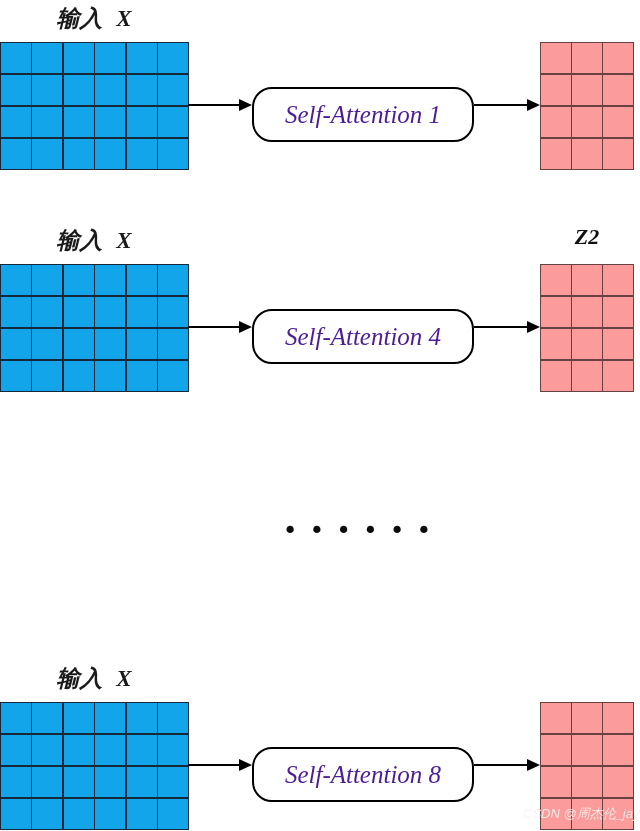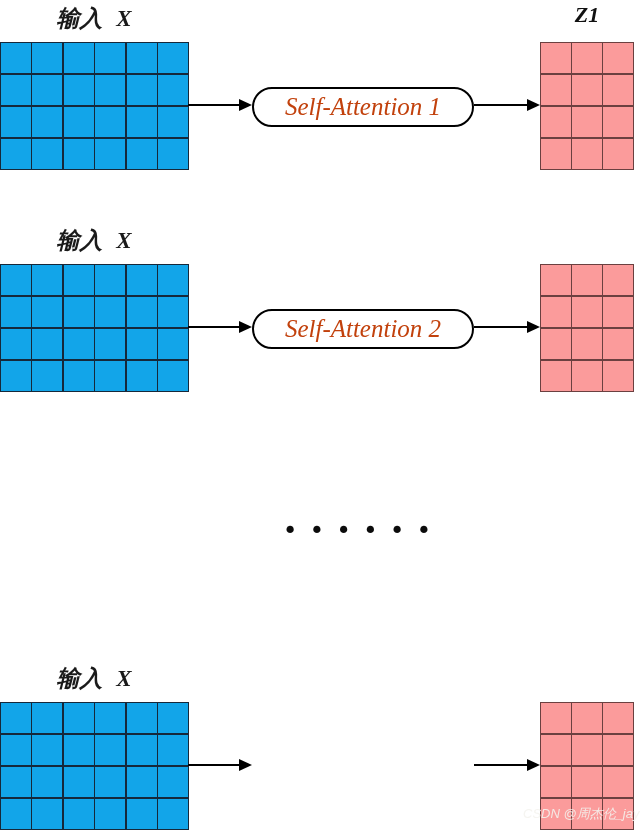--- a/index.html
+++ b/index.html
@@ -65,30 +65,30 @@
     top: 42px;
     width: 94px;
     height: 128px;
   }
 
   .sa-box {
     position: absolute;
     left: 252px;
     top: 87px;
     width: 222px;
-    height: 40px;
+    height: 55px;
     box-sizing: border-box;
     background: #ffffff;
     border: 2.5px solid #000000;
     border-radius: 20px;
     display: flex;
     align-items: center;
     justify-content: center;
     font-size: 25px;
-    color: #c2410c;
+    color: #4c1d95;
     white-space: nowrap;
   }
 
   .arrow { position: absolute; height: 16px; }
   .arrow .line {
     position: absolute;
     left: 0;
     top: 7px;
     height: 2.2px;
     background: #000000;
@@ -181,21 +181,20 @@
         <div style="background: rgb(251, 155, 155);"></div>
         <div style="background: rgb(251, 155, 155);"></div>
         <div style="background: rgb(251, 155, 155);"></div>
         <div style="background: rgb(251, 155, 155);"></div>
         <div style="background: rgb(251, 155, 155);"></div>
         <div style="background: rgb(251, 155, 155);"></div>
         <div style="background: rgb(251, 155, 155);"></div>
         <div style="background: rgb(251, 155, 155);"></div>
         <div style="background: rgb(251, 155, 155);"></div>
       </div>
-    <div class="output-label">Z1</div>
   </div>
 
   <div class="row r2">
     <div class="input-label">输入 X</div>
     <div class="matrix input" style="display: grid; grid-template-columns: repeat(6, 1fr); grid-template-rows: repeat(4, 1fr); background: rgb(22, 40, 58); border: 1.5px solid rgb(22, 40, 58);">
         <div style="background: rgb(18, 165, 233);"></div>
         <div style="background: rgb(18, 165, 233);"></div>
         <div style="background: rgb(18, 165, 233);"></div>
         <div style="background: rgb(18, 165, 233);"></div>
         <div style="background: rgb(18, 165, 233);"></div>
@@ -216,39 +215,40 @@
         <div style="background: rgb(18, 165, 233);"></div>
         <div style="background: rgb(18, 165, 233);"></div>
         <div style="background: rgb(18, 165, 233);"></div>
         <div style="background: rgb(18, 165, 233);"></div>
         <div style="background: rgb(18, 165, 233);"></div>
       </div>
     <div class="arrow a1">
         <i class="line"></i>
         <i class="head"></i>
       </div>
-    <div class="sa-box">Self-Attention 2</div>
+    <div class="sa-box">Self-Attention 4</div>
     <div class="arrow a2">
         <i class="line"></i>
         <i class="head"></i>
       </div>
     <div class="matrix output" style="display: grid; grid-template-columns: repeat(3, 1fr); grid-template-rows: repeat(4, 1fr); background: rgb(107, 64, 64); border: 1.5px solid rgb(107, 64, 64);">
         <div style="background: rgb(251, 155, 155);"></div>
         <div style="background: rgb(251, 155, 155);"></div>
         <div style="background: rgb(251, 155, 155);"></div>
         <div style="background: rgb(251, 155, 155);"></div>
         <div style="background: rgb(251, 155, 155);"></div>
         <div style="background: rgb(251, 155, 155);"></div>
         <div style="background: rgb(251, 155, 155);"></div>
         <div style="background: rgb(251, 155, 155);"></div>
         <div style="background: rgb(251, 155, 155);"></div>
         <div style="background: rgb(251, 155, 155);"></div>
         <div style="background: rgb(251, 155, 155);"></div>
         <div style="background: rgb(251, 155, 155);"></div>
       </div>
+    <div class="output-label">Z2</div>
   </div>
 
   <div class="ellipsis">••••••</div>
 
   <div class="row r3">
     <div class="input-label">输入 X</div>
     <div class="matrix input" style="display: grid; grid-template-columns: repeat(6, 1fr); grid-template-rows: repeat(4, 1fr); background: rgb(22, 40, 58); border: 1.5px solid rgb(22, 40, 58);">
         <div style="background: rgb(18, 165, 233);"></div>
         <div style="background: rgb(18, 165, 233);"></div>
         <div style="background: rgb(18, 165, 233);"></div>
@@ -271,20 +271,21 @@
         <div style="background: rgb(18, 165, 233);"></div>
         <div style="background: rgb(18, 165, 233);"></div>
         <div style="background: rgb(18, 165, 233);"></div>
         <div style="background: rgb(18, 165, 233);"></div>
         <div style="background: rgb(18, 165, 233);"></div>
       </div>
     <div class="arrow a1">
         <i class="line"></i>
         <i class="head"></i>
       </div>
+    <div class="sa-box">Self-Attention 8</div>
     <div class="arrow a2">
         <i class="line"></i>
         <i class="head"></i>
       </div>
     <div class="matrix output" style="display: grid; grid-template-columns: repeat(3, 1fr); grid-template-rows: repeat(4, 1fr); background: rgb(107, 64, 64); border: 1.5px solid rgb(107, 64, 64);">
         <div style="background: rgb(251, 155, 155);"></div>
         <div style="background: rgb(251, 155, 155);"></div>
         <div style="background: rgb(251, 155, 155);"></div>
         <div style="background: rgb(251, 155, 155);"></div>
         <div style="background: rgb(251, 155, 155);"></div>

